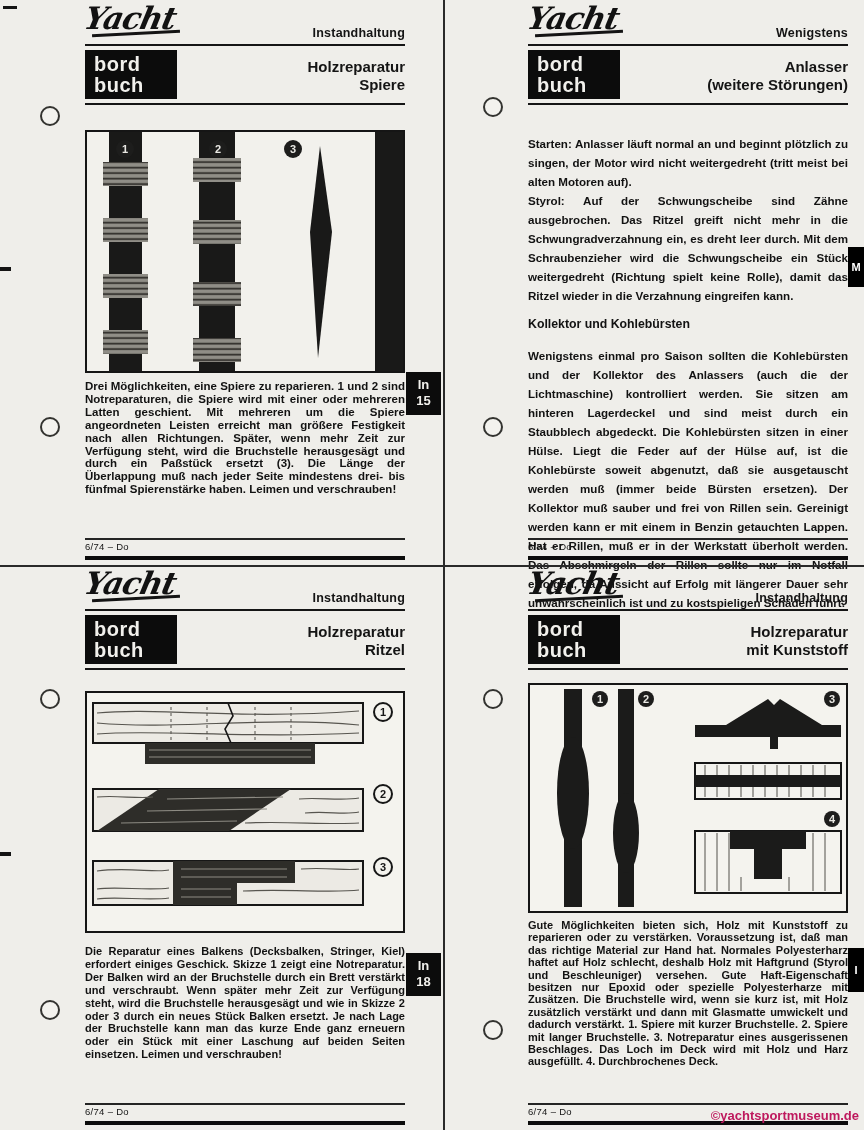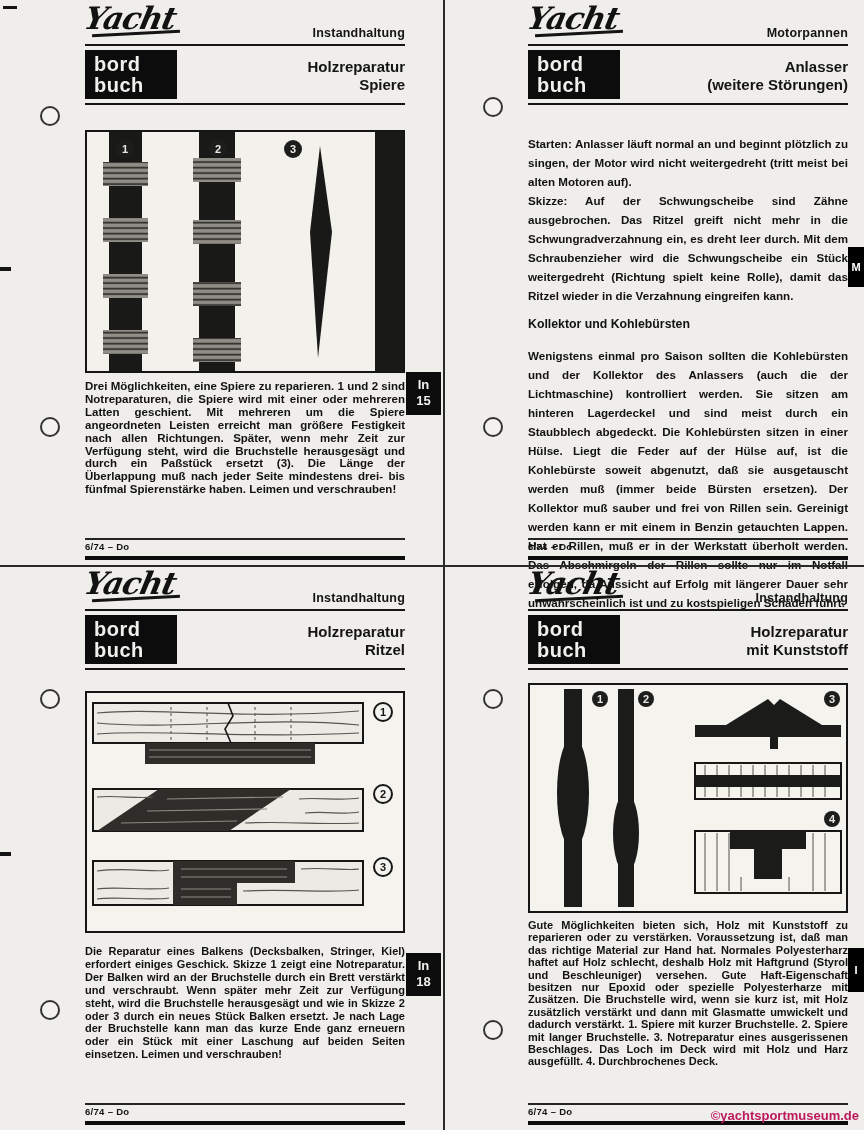--- a/index.html
+++ b/index.html
@@ -47,21 +47,21 @@
   .textbody p{margin:0;text-align:justify;}
   .textbody .subhead{margin:10px 0 12px 0;font-size:12.3px;font-weight:bold;}
 
   
   .badge{position:absolute;left:321px;width:35px;height:43px;background:#0c0c0c;color:#f1f0ec;text-align:center;
          font-weight:bold;font-size:13px;line-height:15.5px;padding-top:5px;box-sizing:border-box;}
   #q1 .badge{top:372px}#q3 .badge{top:388px}
 
   
   .rule-f{top:538px;height:1.5px;background:#242424;}
-  .footer{position:absolute;top:541px;left:0;font-size:9.5px;font-weight:bold;letter-spacing:.3px;}
+  .footer{position:absolute;top:541px;left:0;font-size:9.5px;font-weight:normal;letter-spacing:.3px;}
   .rule-bottom{top:556px;height:4px;background:#0c0c0c;}
 
   
   .crop-v{position:absolute;left:443px;top:0;width:1.5px;height:1130px;background:#2a2a2a;}
   .crop-h{position:absolute;left:0;top:565px;width:864px;height:1.5px;background:#2a2a2a;}
   .tick{position:absolute;background:#141414;}
   .hole{position:absolute;width:16px;height:16px;border-radius:50%;border:2.5px solid #333330;background:#f3f2ee;box-sizing:content-box;}
   .tab{position:absolute;left:848px;width:16px;background:#000;color:#fff;display:flex;align-items:center;
        justify-content:center;font-weight:bold;font-size:11px;}
   .tab-m{top:247px;height:40px;}
@@ -133,35 +133,35 @@
       <div class="rule rule-bottom"></div>
     </div>
   </section>
 
   <section class="quad q-right" id="q2">
     <div class="card">
       <div class="yacht-logo">
         <span class="yacht-text">Yacht</span>
         <span class="yacht-swash"></span>
       </div>
-      <div class="category">Motorpannen</div>
+      <div class="category">Wenigstens</div>
       <div class="rule rule-a"></div>
       <div class="brand-box">
         <div>bord</div>
         <div>buch</div>
       </div>
       <div class="title">
         <div>Anlasser</div>
         <div>(weitere Störungen)</div>
       </div>
       <div class="rule rule-b"></div>
 
       <div class="textbody">
         <p><span>Starten:</span><span> Anlasser läuft normal an und beginnt plötzlich zu singen, der Motor wird nicht weitergedreht (tritt meist bei alten Motoren auf).</span></p>
-        <p><span>Skizze:</span><span> Auf der Schwungscheibe sind Zähne ausgebrochen. Das Ritzel greift nicht mehr in die Schwungradverzahnung ein, es dreht leer durch. Mit dem Schraubenzieher wird die Schwungscheibe ein Stück weitergedreht (Richtung spielt keine Rolle), damit das Ritzel wieder in die Verzahnung eingreifen kann.</span></p>
+        <p><span>Styrol:</span><span> Auf der Schwungscheibe sind Zähne ausgebrochen. Das Ritzel greift nicht mehr in die Schwungradverzahnung ein, es dreht leer durch. Mit dem Schraubenzieher wird die Schwungscheibe ein Stück weitergedreht (Richtung spielt keine Rolle), damit das Ritzel wieder in die Verzahnung eingreifen kann.</span></p>
         <div class="subhead">Kollektor und Kohlebürsten</div>
         <p>Wenigstens einmal pro Saison sollten die Kohlebürsten und der Kollektor des Anlassers (auch die der Lichtmaschine) kontrolliert werden. Sie sitzen am hinteren Lagerdeckel und sind meist durch ein Staubblech abgedeckt. Die Kohlebürsten sitzen in einer Hülse. Liegt die Feder auf der Hülse auf, ist die Kohlebürste soweit abgenutzt, daß sie ausgetauscht werden muß (immer beide Bürsten ersetzen). Der Kollektor muß sauber und frei von Rillen sein. Gereinigt werden kann er mit einem in Benzin getauchten Lappen. Hat er Rillen, muß er in der Werkstatt überholt werden. Das Abschmirgeln der Rillen sollte nur im Notfall erfolgen, da Aussicht auf Erfolg mit längerer Dauer sehr unwahrscheinlich ist und zu kostspieligen Schäden führt.</p>
       </div>
 
       <div class="rule rule-f"></div>
       <div class="footer">6/74 – Do</div>
       <div class="rule rule-bottom"></div>
     </div>
   </section>
 

